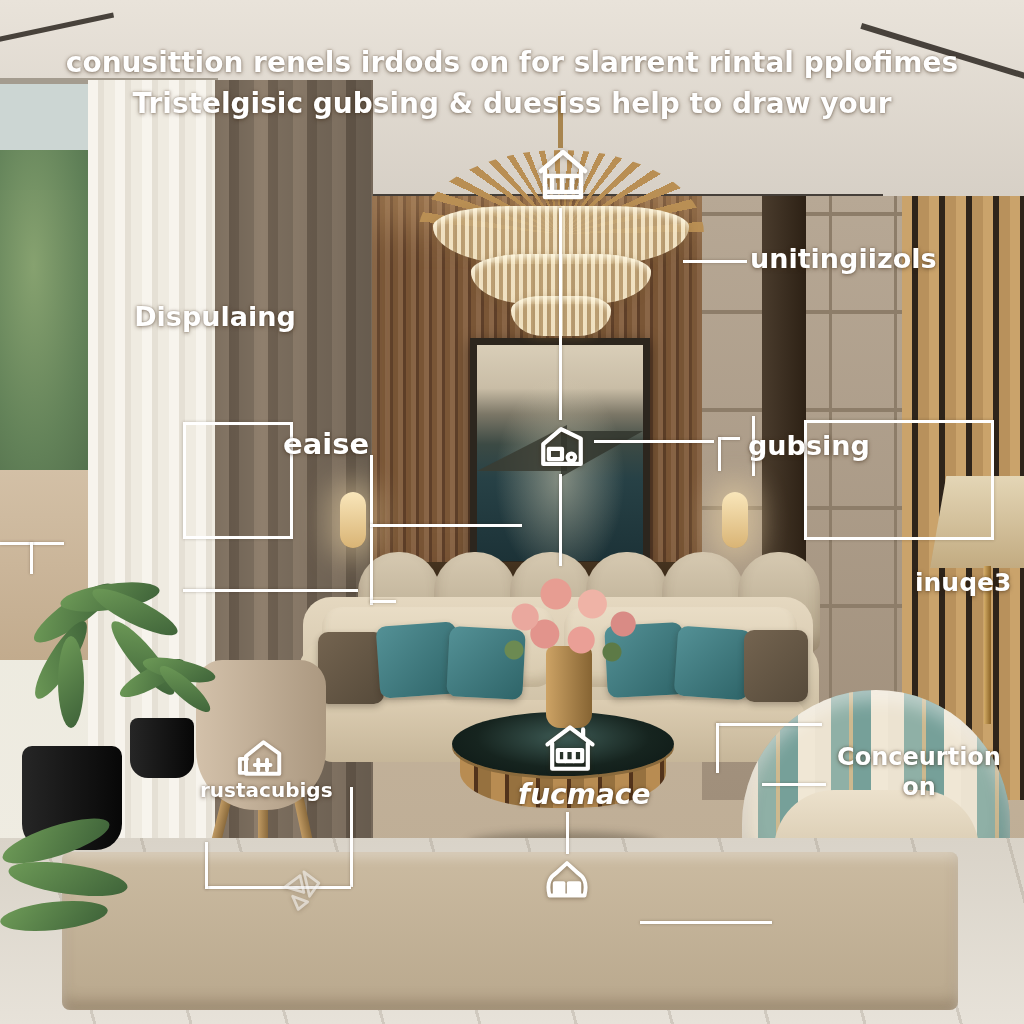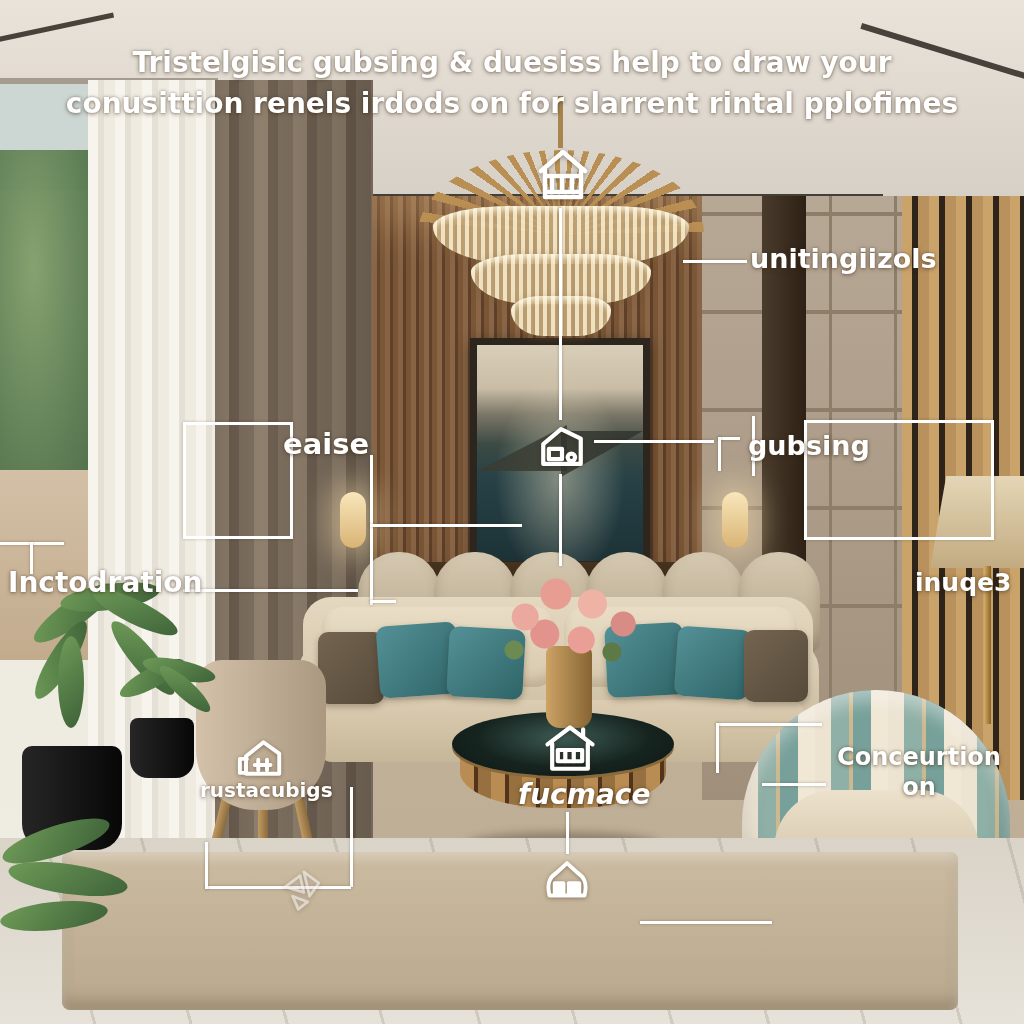--- a/index.html
+++ b/index.html
@@ -265,32 +265,32 @@
   </div>
   <div class="icon faint" style="left:270px;top:855px;width:64px;height:60px;">
     <svg viewBox="0 0 64 64">
         <path d="M14 34 L30 22 L34 40 Z"></path>
         <path d="M34 18 L50 30 L40 44 Z"></path>
         <path d="M22 44 L38 50 L28 58 Z"></path>
       </svg>
   </div>
 
   <div class="lbl ctr" style="left:12px;top:42px;width:1000px;font-size:28px;line-height:41px;z-index:60;">
+    <div style="position:static;">conusittion renels irdods on  for slarrent rintal pplofimes</div>
     <div style="position:static;">Tristelgisic gubsing &amp; duesiss help to draw your</div>
-    <div style="position:static;">conusittion renels irdods on  for slarrent rintal pplofimes</div>
   </div>
 
   <div class="lbl" style="left:750px;top:243px;font-size:27px;">unitingiizols</div>
 
   <div class="lbl ctr" style="left:15px;top:300px;width:400px;font-size:27px;line-height:33px;">
+    <div style="position:static;">Dispulaing</div>
   </div>
 
   <div class="lbl" style="left:283px;top:427px;font-size:29px;">eaise</div>
   <div class="lbl" style="left:748px;top:430px;font-size:27px;">gubsing</div>
-  <div class="lbl" style="left:8px;top:566px;font-size:28px;">Inctodration</div>
   <div class="lbl" style="left:915px;top:568px;font-size:25px;">inuqe3</div>
   <div class="lbl" style="left:200px;top:778px;font-size:20px;">rustacubigs</div>
   <div class="lbl" style="left:518px;top:778px;font-size:28px;font-style:italic;">fucmace</div>
 
   <div class="lbl ctr" style="left:818px;top:742px;width:202px;font-size:24px;line-height:30px;">
     <div style="position:static;">Conceurtion on</div>
   </div>
 
 
 </div>

